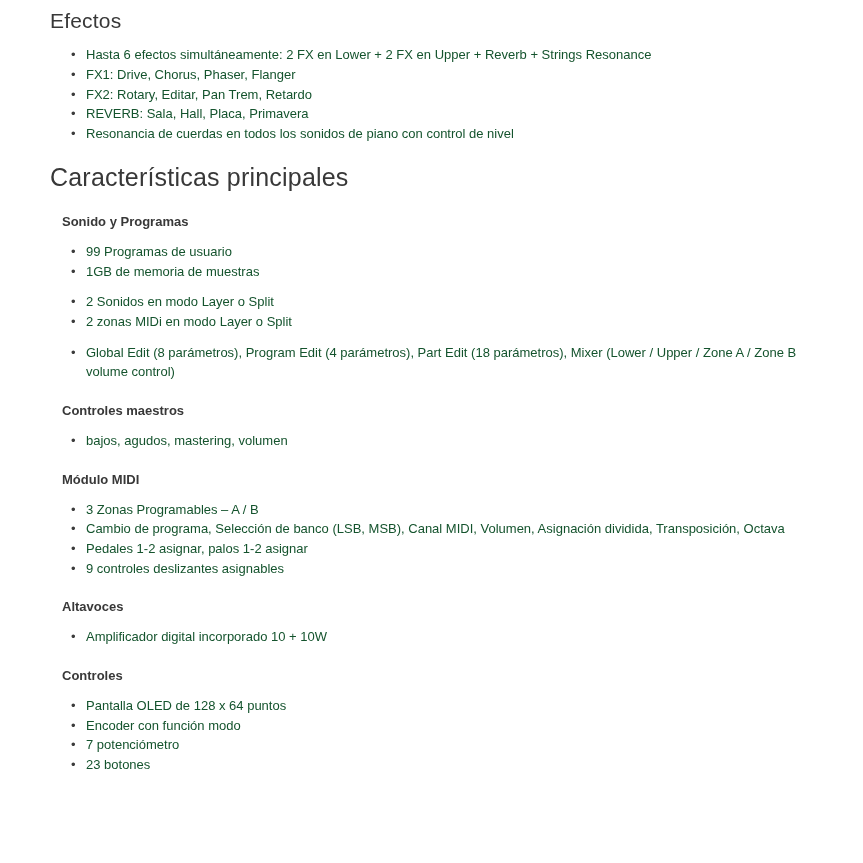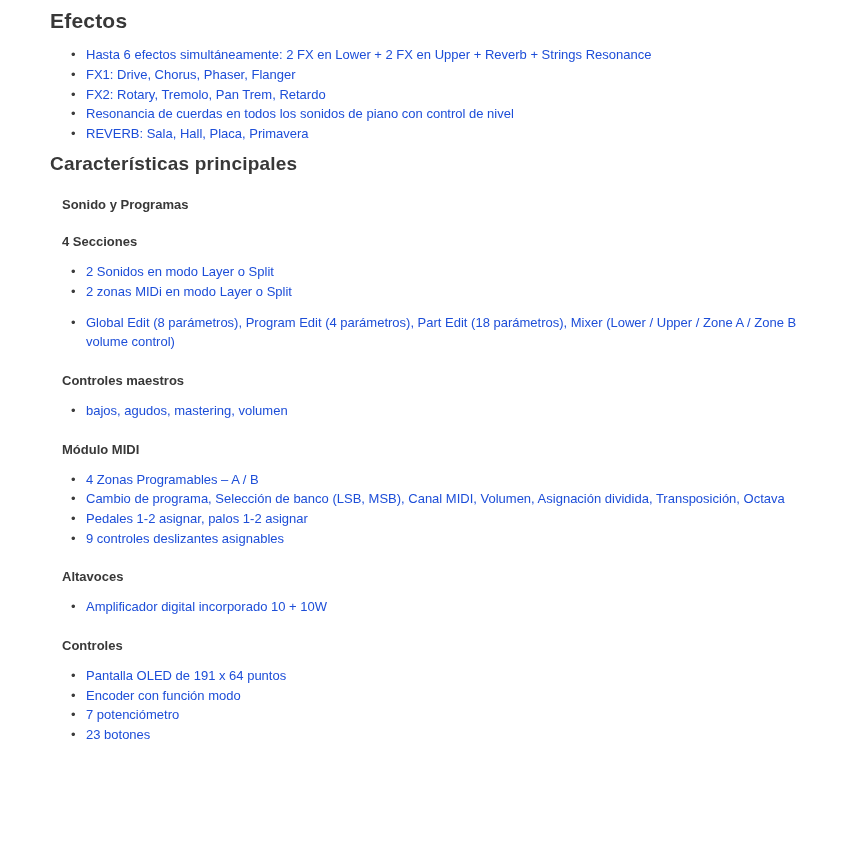--- a/index.html
+++ b/index.html
@@ -16,47 +16,47 @@
   }
   .page {
     padding: 4px 38px 0 50px;
     box-sizing: border-box;
     width: 863px;
     height: 863px;
     overflow: hidden;
   }
   h2.section-title {
     font-size: 21px;
-    font-weight: 700;
+    font-weight: 400;
     color: #383838;
     margin: 4px 0 0 0;
     line-height: 1.25;
     letter-spacing: 0.2px;
   }
   h2.section-title.large {
-    font-size: 19px;
-    margin-top: 8px;
+    font-size: 25px;
+    margin-top: 18px;
   }
   h4.group-title {
     font-size: 13px;
     font-weight: 700;
     color: #383838;
     margin: 21px 0 0 12px;
     line-height: 1.3;
   }
   ul.spec-list {
     margin: 11px 0 0 0;
     padding: 0 0 0 36px;
     list-style: none;
   }
   ul.spec-list li {
     position: relative;
     font-size: 13px;
     font-weight: 400;
-    color: #1d4ed8;
+    color: #14532d;
     line-height: 19.7px;
     padding: 0;
   }
   ul.spec-list li::before {
     content: "\2022";
     position: absolute;
     left: -15px;
     top: 0;
     color: #3b3b3b;
     font-size: 13px;
@@ -64,59 +64,62 @@
 </style>
 </head>
 <body>
 
 <div class="page">
 
   <h2 class="section-title">Efectos</h2>
   <ul class="spec-list">
     <li>Hasta 6 efectos simultáneamente: 2 FX en Lower + 2 FX en Upper + Reverb + Strings Resonance</li>
     <li>FX1: Drive, Chorus, Phaser, Flanger</li>
-    <li>FX2: Rotary, Tremolo, Pan Trem, Retardo</li>
+    <li>FX2: Rotary, Editar, Pan Trem, Retardo</li>
+    <li>REVERB: Sala, Hall, Placa, Primavera</li>
     <li>Resonancia de cuerdas en todos los sonidos de piano con control de nivel</li>
-    <li>REVERB: Sala, Hall, Placa, Primavera</li>
   </ul>
 
   <h2 class="section-title large">Características principales</h2>
 
   <h4 class="group-title">Sonido y Programas</h4>
+  <ul class="spec-list">
+    <li>99 Programas de usuario</li>
+    <li>1GB de memoria de muestras</li>
+  </ul>
 
-  <h4 class="group-title">4 Secciones</h4>
   <ul class="spec-list">
     <li>2 Sonidos en modo Layer o Split</li>
     <li>2 zonas MIDi en modo Layer o Split</li>
   </ul>
 
   <ul class="spec-list">
     <li>Global Edit (8 parámetros), Program Edit (4 parámetros), Part Edit (18 parámetros), Mixer (Lower / Upper / Zone A / Zone B volume control)</li>
   </ul>
 
   <h4 class="group-title">Controles maestros</h4>
   <ul class="spec-list">
     <li>bajos, agudos, mastering, volumen</li>
   </ul>
 
   <h4 class="group-title">Módulo MIDI</h4>
   <ul class="spec-list">
-    <li>4 Zonas Programables – A / B</li>
+    <li>3 Zonas Programables – A / B</li>
     <li>Cambio de programa, Selección de banco (LSB, MSB), Canal MIDI, Volumen, Asignación dividida, Transposición, Octava</li>
     <li>Pedales 1-2 asignar, palos 1-2 asignar</li>
     <li>9 controles deslizantes asignables</li>
   </ul>
 
   <h4 class="group-title">Altavoces</h4>
   <ul class="spec-list">
     <li>Amplificador digital incorporado 10 + 10W</li>
   </ul>
 
   <h4 class="group-title">Controles</h4>
   <ul class="spec-list">
-    <li>Pantalla OLED de 191 x 64 puntos</li>
+    <li>Pantalla OLED de 128 x 64 puntos</li>
     <li>Encoder con función modo</li>
     <li>7 potenciómetro</li>
     <li>23 botones</li>
 
   </ul>
 
 </div>
 
 </body></html>

